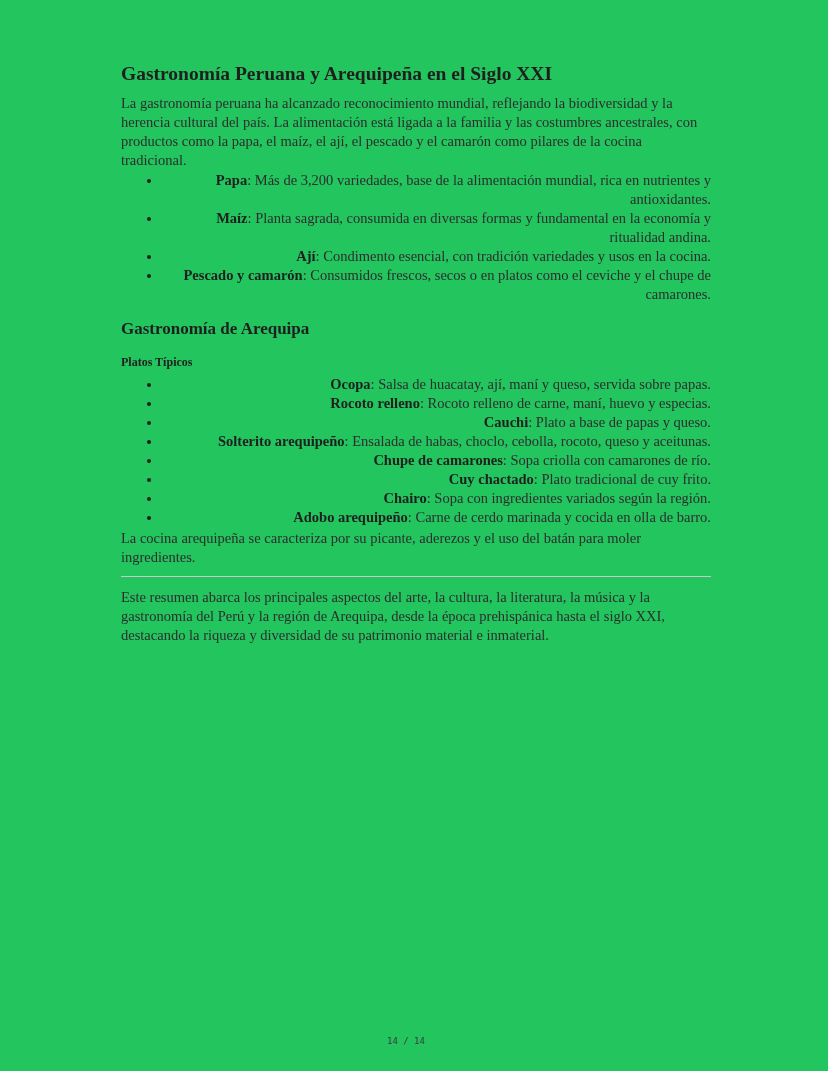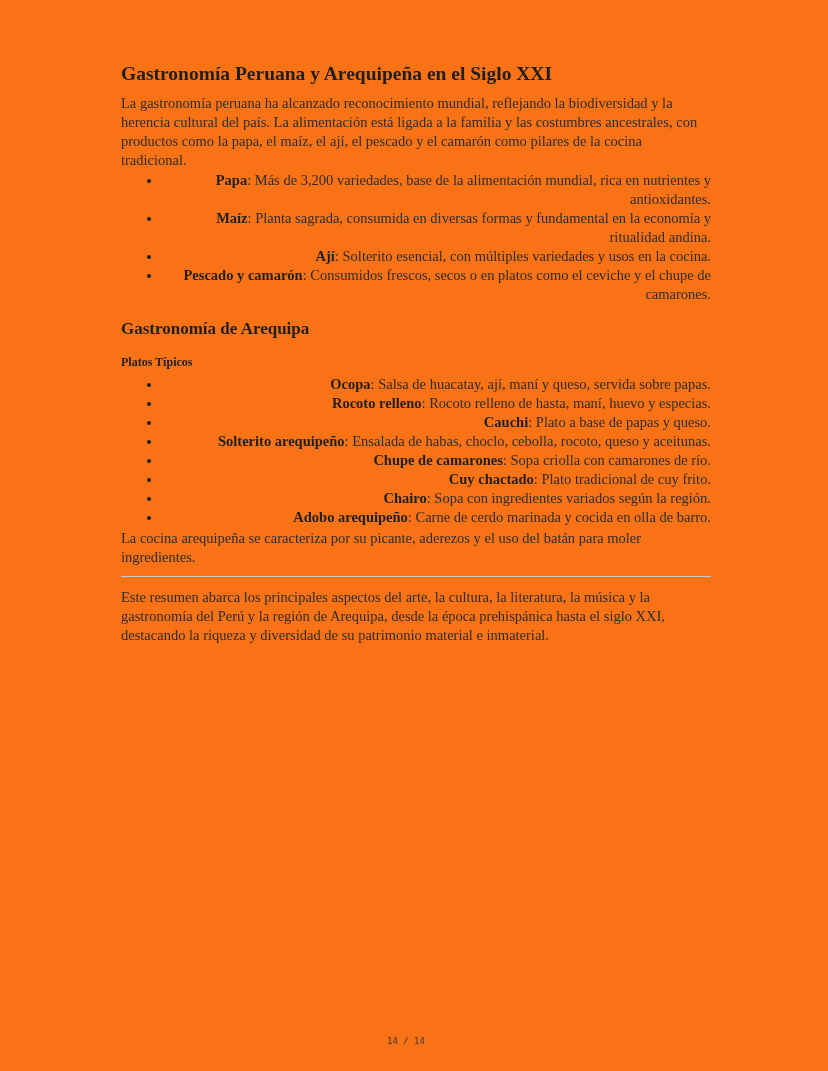--- a/index.html
+++ b/index.html
@@ -5,21 +5,21 @@
 <style>
   html, body {
     margin: 0;
     padding: 0;
     background: #ffffff;
   }
   .page {
     position: relative;
     width: 828px;
     height: 1071px;
-    background: #f97316;
+    background: #22c55e;
     overflow: hidden;
     font-family: "Liberation Serif", "DejaVu Serif", serif;
     color: #2d2d2d;
   }
   .content {
     position: absolute;
     left: 121px;
     top: 62px;
     width: 590px;
   }
@@ -94,30 +94,30 @@
 <div class="page">
   <div class="content">
 
     <h1 class="doc-title">Gastronomía Peruana y Arequipeña en el Siglo XXI</h1>
 
     <p class="body-text">La gastronomía peruana ha alcanzado reconocimiento mundial, reflejando la biodiversidad y la herencia cultural del país. La alimentación está ligada a la familia y las costumbres ancestrales, con productos como la papa, el maíz, el ají, el pescado y el camarón como pilares de la cocina tradicional.</p>
 
     <ul class="bullet-list">
       <li><span class="term">Papa</span><span>: Más de 3,200 variedades, base de la alimentación mundial, rica en nutrientes y antioxidantes.</span></li>
       <li><span class="term">Maíz</span><span>: Planta sagrada, consumida en diversas formas y fundamental en la economía y ritualidad andina.</span></li>
-      <li><span class="term">Ají</span><span>: Solterito esencial, con múltiples variedades y usos en la cocina.</span></li>
+      <li><span class="term">Ají</span><span>: Condimento esencial, con tradición variedades y usos en la cocina.</span></li>
       <li><span class="term">Pescado y camarón</span><span>: Consumidos frescos, secos o en platos como el ceviche y el chupe de camarones.</span></li>
     </ul>
 
     <h2 class="section-heading">Gastronomía de Arequipa</h2>
 
     <h3 class="sub-heading">Platos Típicos</h3>
     <ul class="bullet-list">
       <li><span class="term">Ocopa</span><span>: Salsa de huacatay, ají, maní y queso, servida sobre papas.</span></li>
-      <li><span class="term">Rocoto relleno</span><span>: Rocoto relleno de hasta, maní, huevo y especias.</span></li>
+      <li><span class="term">Rocoto relleno</span><span>: Rocoto relleno de carne, maní, huevo y especias.</span></li>
       <li><span class="term">Cauchi</span><span>: Plato a base de papas y queso.</span></li>
       <li><span class="term">Solterito arequipeño</span><span>: Ensalada de habas, choclo, cebolla, rocoto, queso y aceitunas.</span></li>
       <li><span class="term">Chupe de camarones</span><span>: Sopa criolla con camarones de río.</span></li>
       <li><span class="term">Cuy chactado</span><span>: Plato tradicional de cuy frito.</span></li>
       <li><span class="term">Chairo</span><span>: Sopa con ingredientes variados según la región.</span></li>
       <li><span class="term">Adobo arequipeño</span><span>: Carne de cerdo marinada y cocida en olla de barro.</span></li>
     </ul>
 
     <p class="body-text spaced-top">La cocina arequipeña se caracteriza por su picante, aderezos y el uso del batán para moler ingredientes.</p>
 

